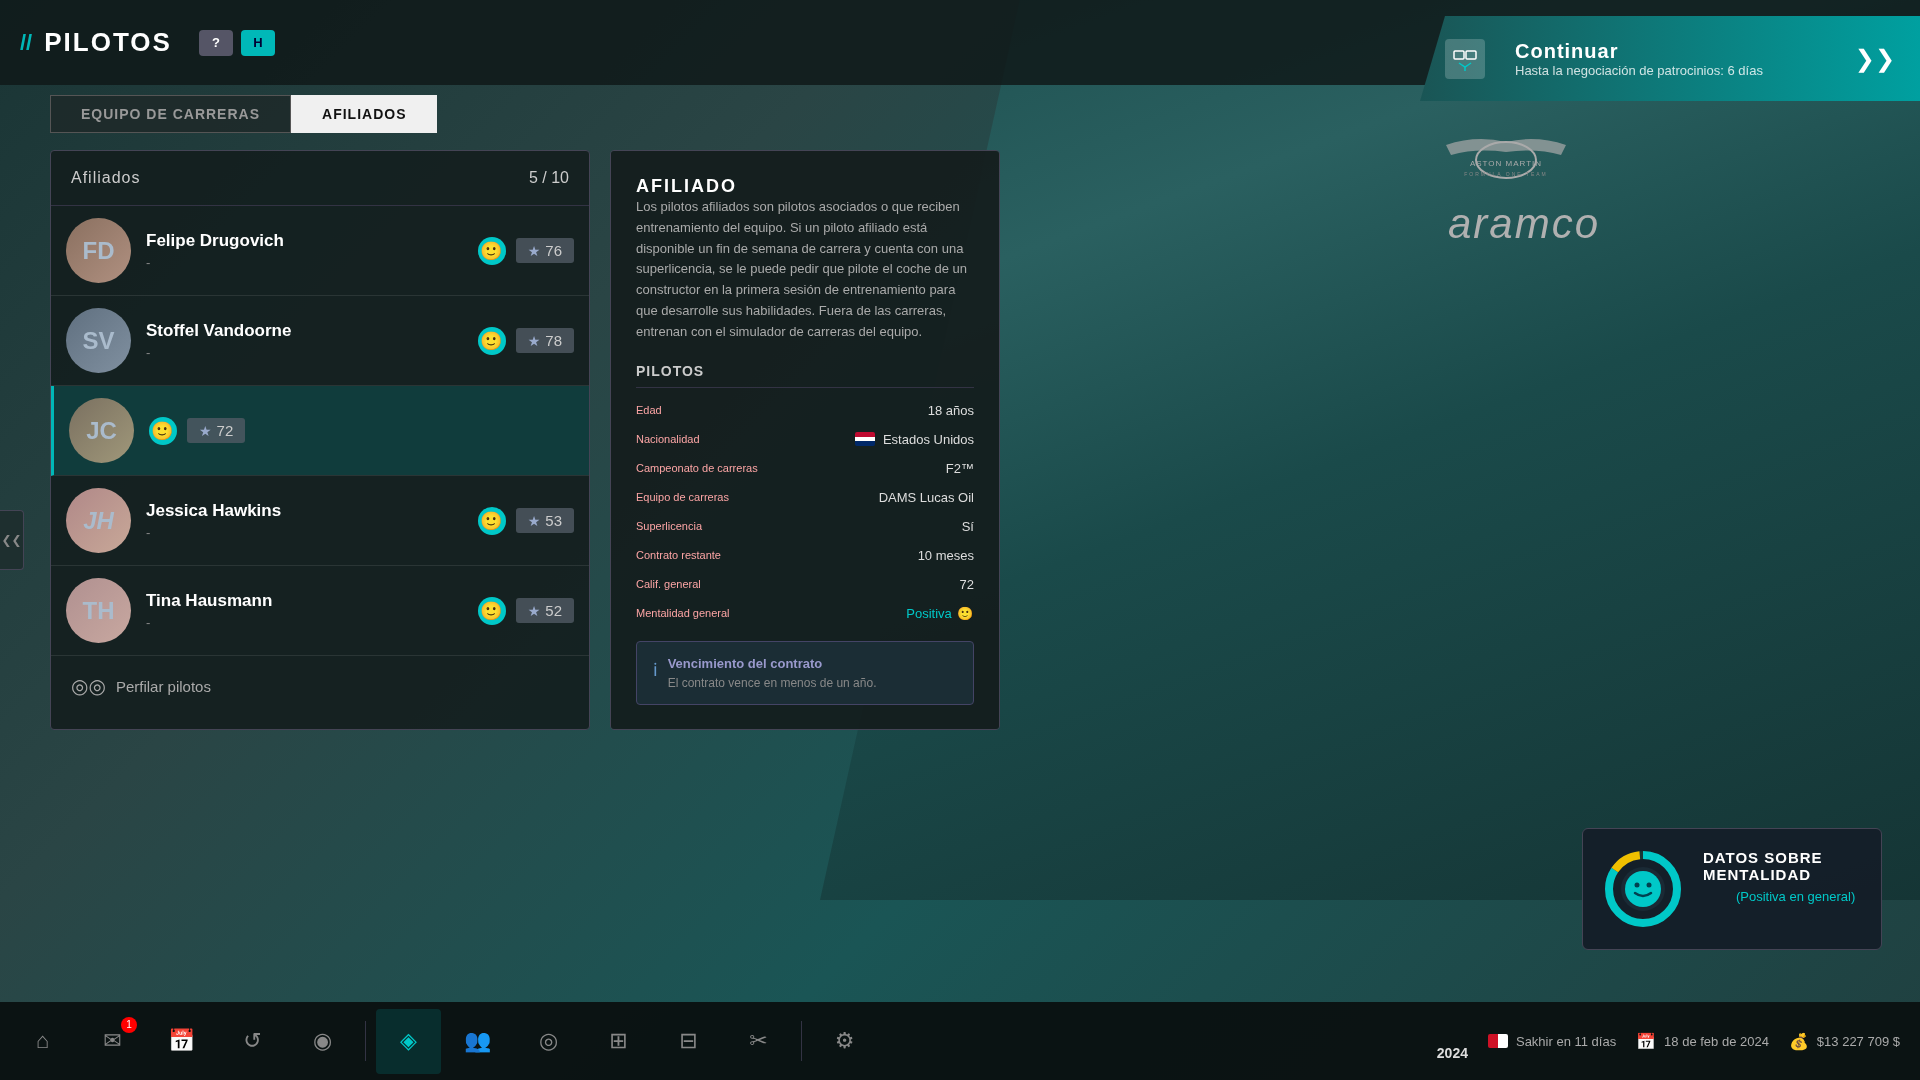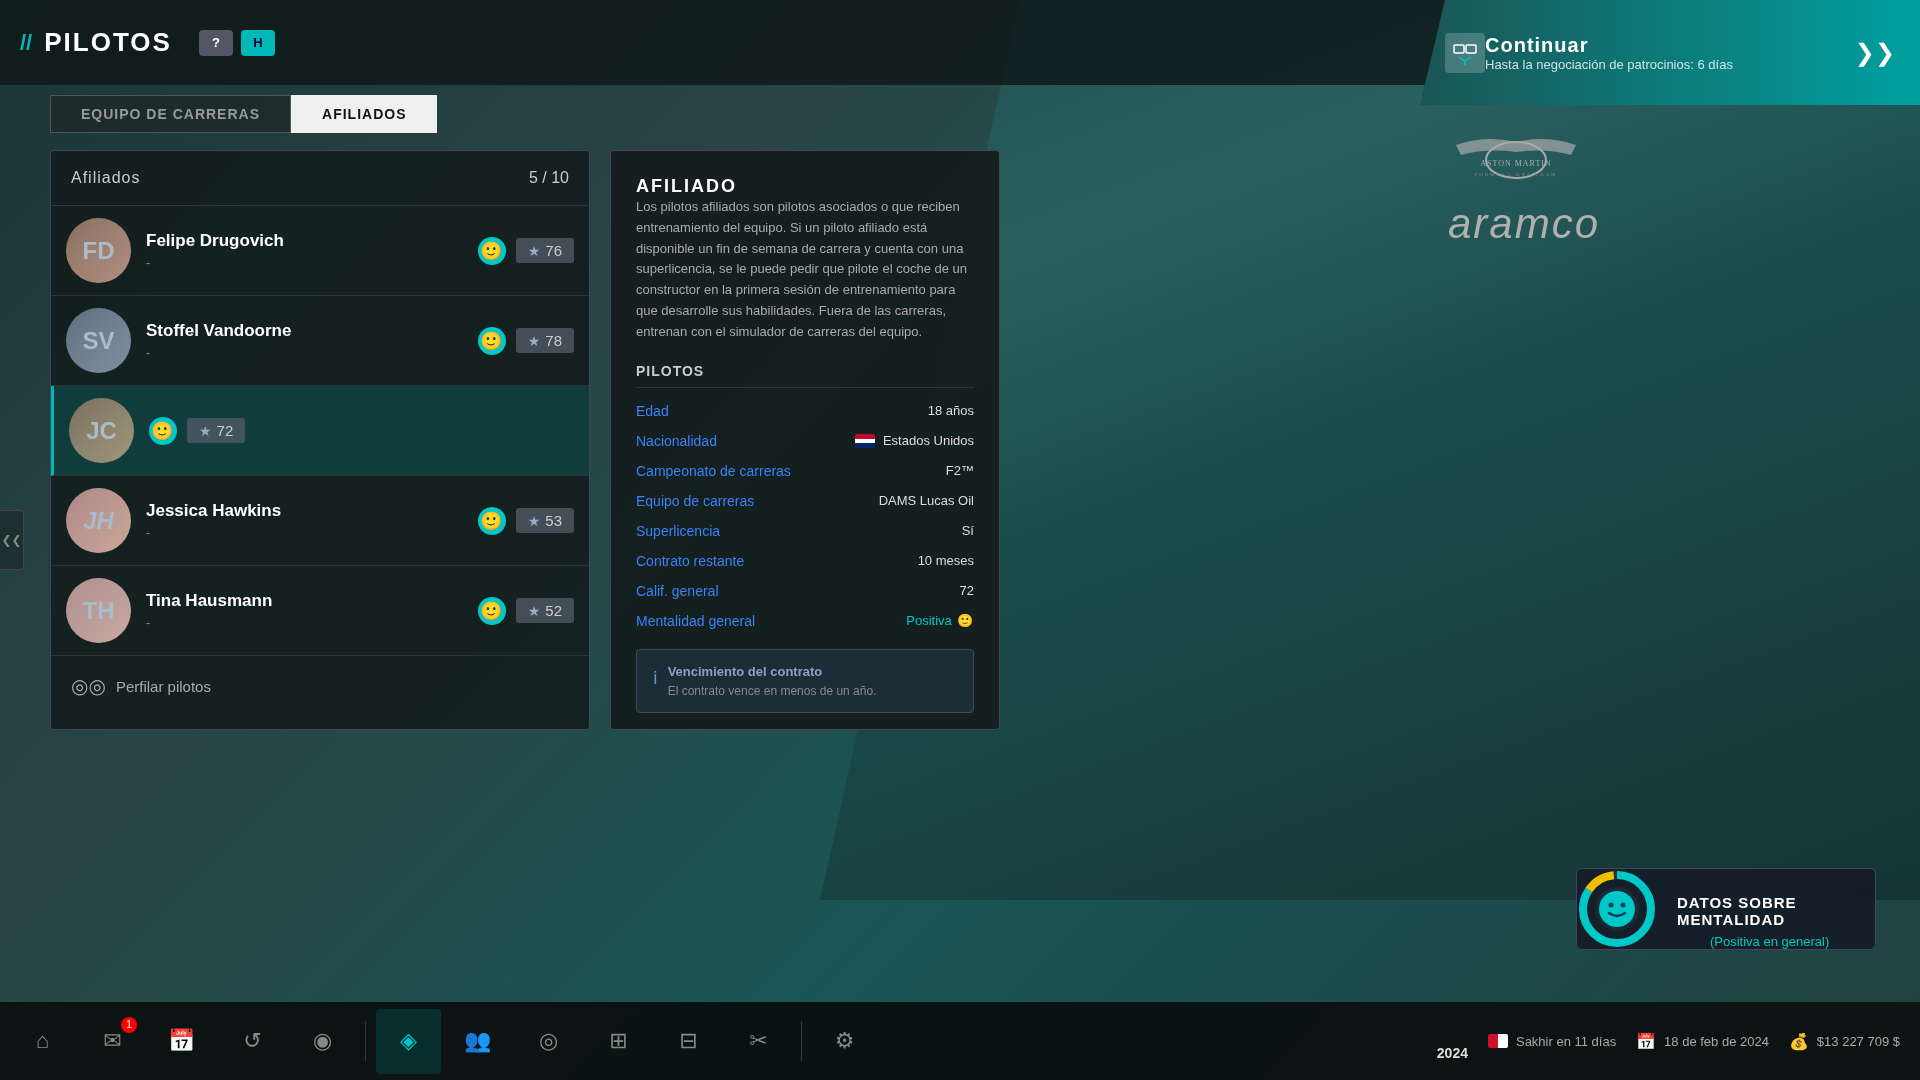--- a/index.html
+++ b/index.html
@@ -38,22 +38,21 @@
       display: flex;
       flex-direction: column;
       align-items: center;
     }
 
     .aston-logo {
       width: 180px;
       height: 80px;
       display: flex;
       align-items: center;
-      justify-content: flex-end;
-      font-family: Liberation Serif, serif;
+      justify-content: center;
     }
 
     .aston-wings {
       width: 160px;
       height: 60px;
       fill: #ccc;
     }
 
     .aramco-text {
       color: #b0b0b0;
@@ -120,27 +119,27 @@
 
     .badge-teal {
       background: #00b8b8;
       color: #003;
     }
 
     
     .continue-btn {
       position: absolute;
       right: 0;
-      top: 0;
+      top: 16px;
       width: 500px;
-      height: 105px;
+      height: 85px;
       background: linear-gradient(90deg, #1a5555, #00a0a0);
       display: flex;
       align-items: center;
-      gap: 0;
+      gap: 30px;
       padding: 0 25px;
       cursor: pointer;
       clip-path: polygon(25px 0, 100% 0, 100% 100%, 0 100%);
     }
 
     .continue-icon {
       width: 40px;
       height: 40px;
       background: rgba(255,255,255,0.2);
       border-radius: 4px;
@@ -369,22 +368,22 @@
     }
 
     .detail-row {
       display: flex;
       justify-content: space-between;
       align-items: center;
       margin-bottom: 14px;
     }
 
     .detail-label {
-      color: #3b82f6;
-      font-size: 14px;
+      color: #fca5a5;
+      font-size: 11px;
     }
 
     .detail-value {
       color: #ddd;
       font-size: 13px;
       text-align: right;
     }
 
     .detail-value-flag {
       display: flex;
@@ -436,28 +435,29 @@
     }
 
     .warning-content p {
       color: #888;
       font-size: 12px;
     }
 
     
     .mentality-card {
       position: absolute;
-      right: 44px;
+      right: 38px;
       bottom: 130px;
       width: 300px;
       background: rgba(20, 30, 40, 0.95);
       border: 1px solid #445;
       border-radius: 6px;
-      display: flex;
-      align-items: flex-end;
+      padding: 20px;
+      display: flex;
+      align-items: flex-start;
       gap: 20px;
     }
 
     .mentality-ring {
       width: 80px;
       height: 80px;
       position: relative;
       flex-shrink: 0;
     }
 

